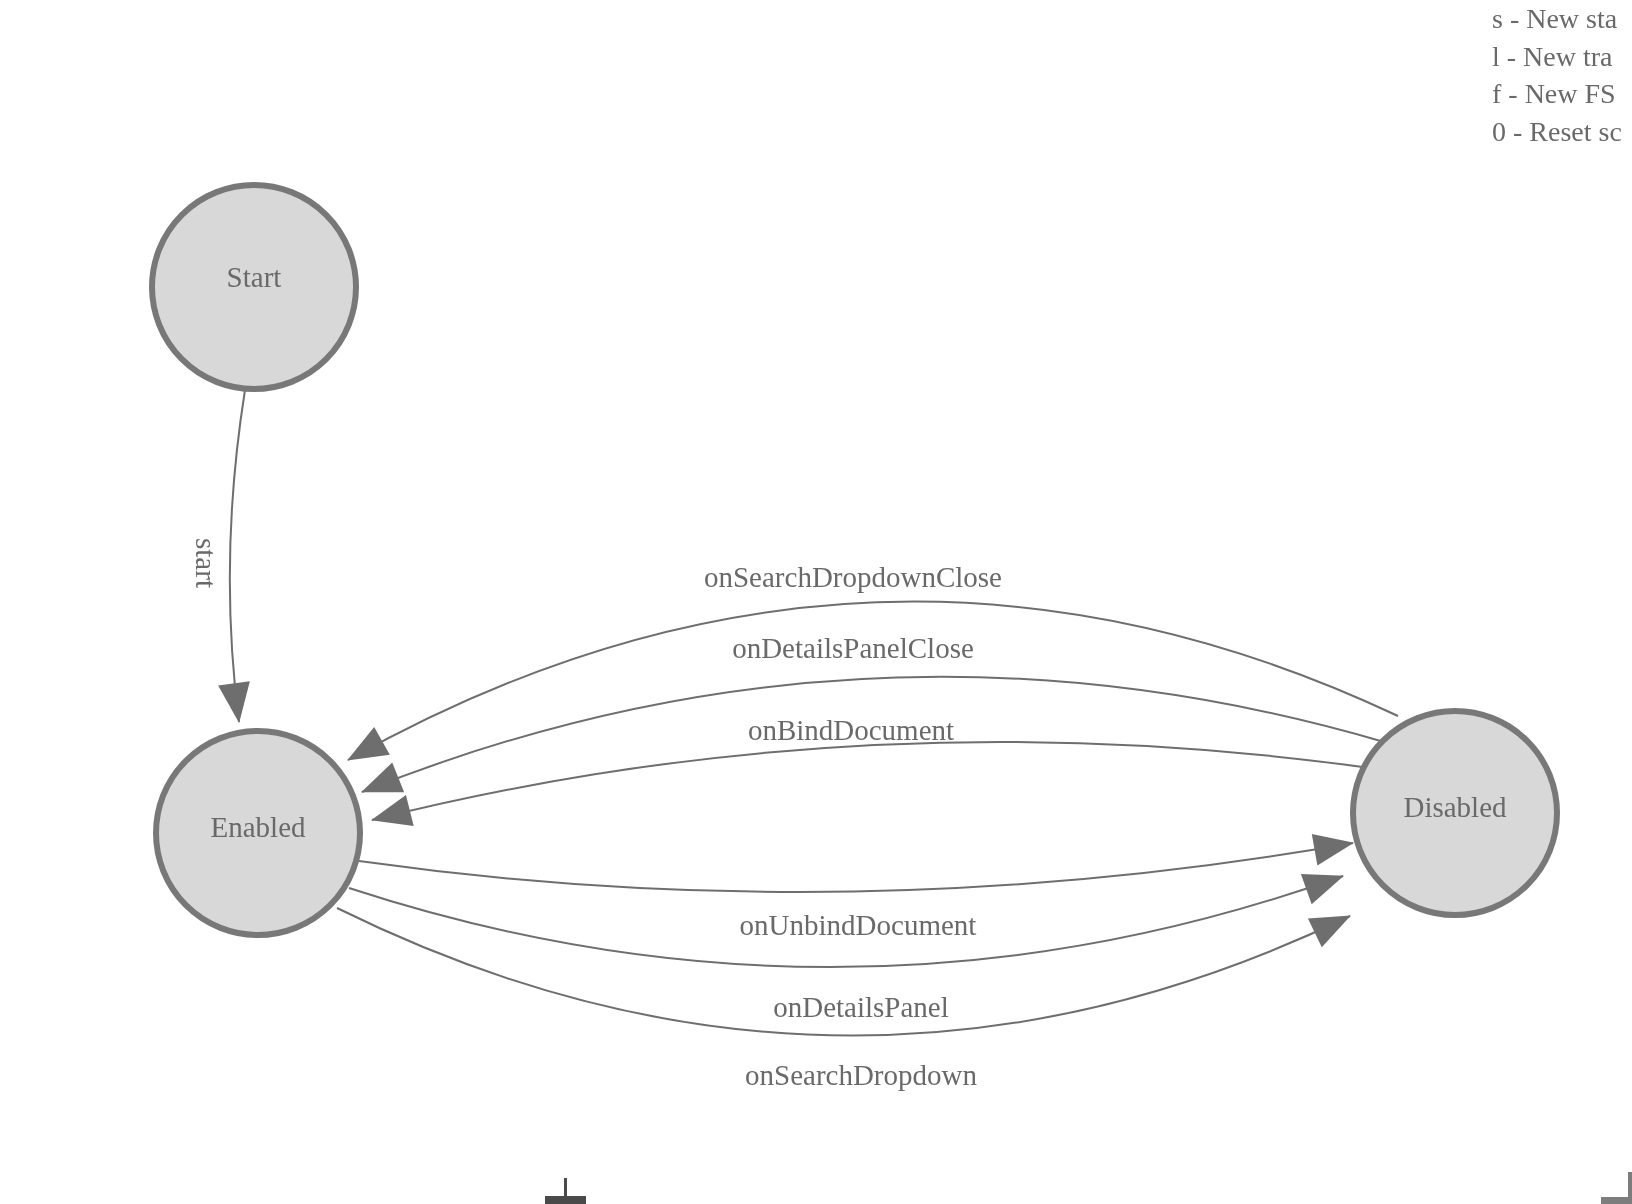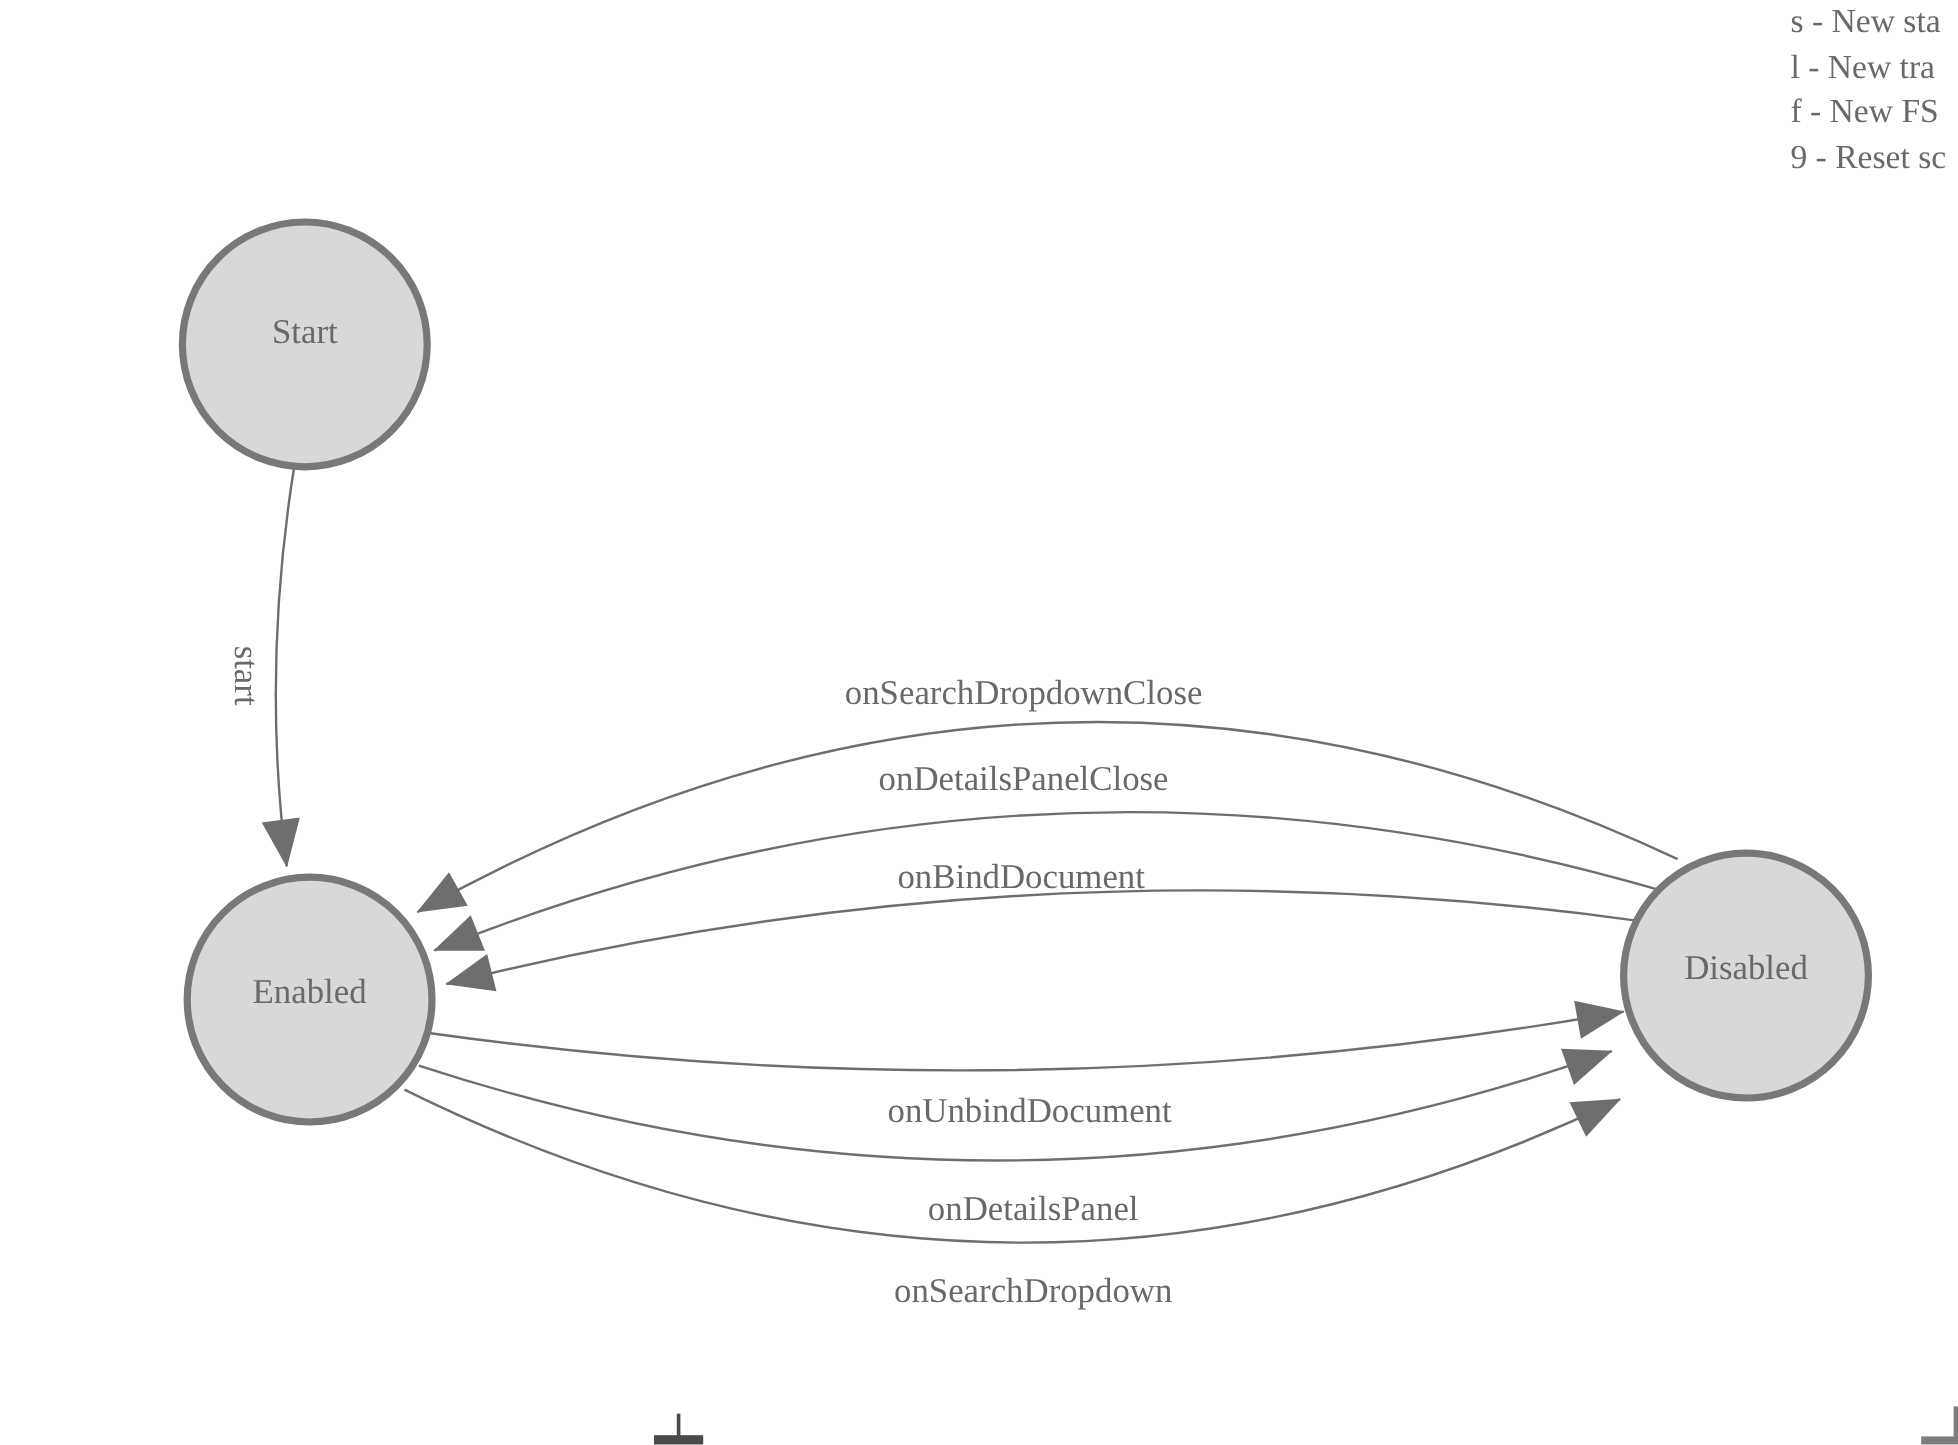--- a/index.html
+++ b/index.html
@@ -58,21 +58,21 @@
 </style>
 </head>
 <body>
 
 <div class="stage">
 
   <div class="legend">
     <div>s - New sta</div>
     <div>l - New tra</div>
     <div>f - New FS</div>
-    <div>9 - Reset sc</div>
+    <div>0 - Reset sc</div>
   </div>
 
   <svg class="fsm" width="1632" height="1204" viewBox="0 0 1632 1204">
     <defs>
       <marker id="arrow" markerUnits="userSpaceOnUse" markerWidth="46" markerHeight="38" refX="40" refY="18" orient="auto">
         <path d="M 1,2 L 41,18 L 1,34 Z" fill="#6e6e6e"></path>
       </marker>
     </defs>
 
     <g>

